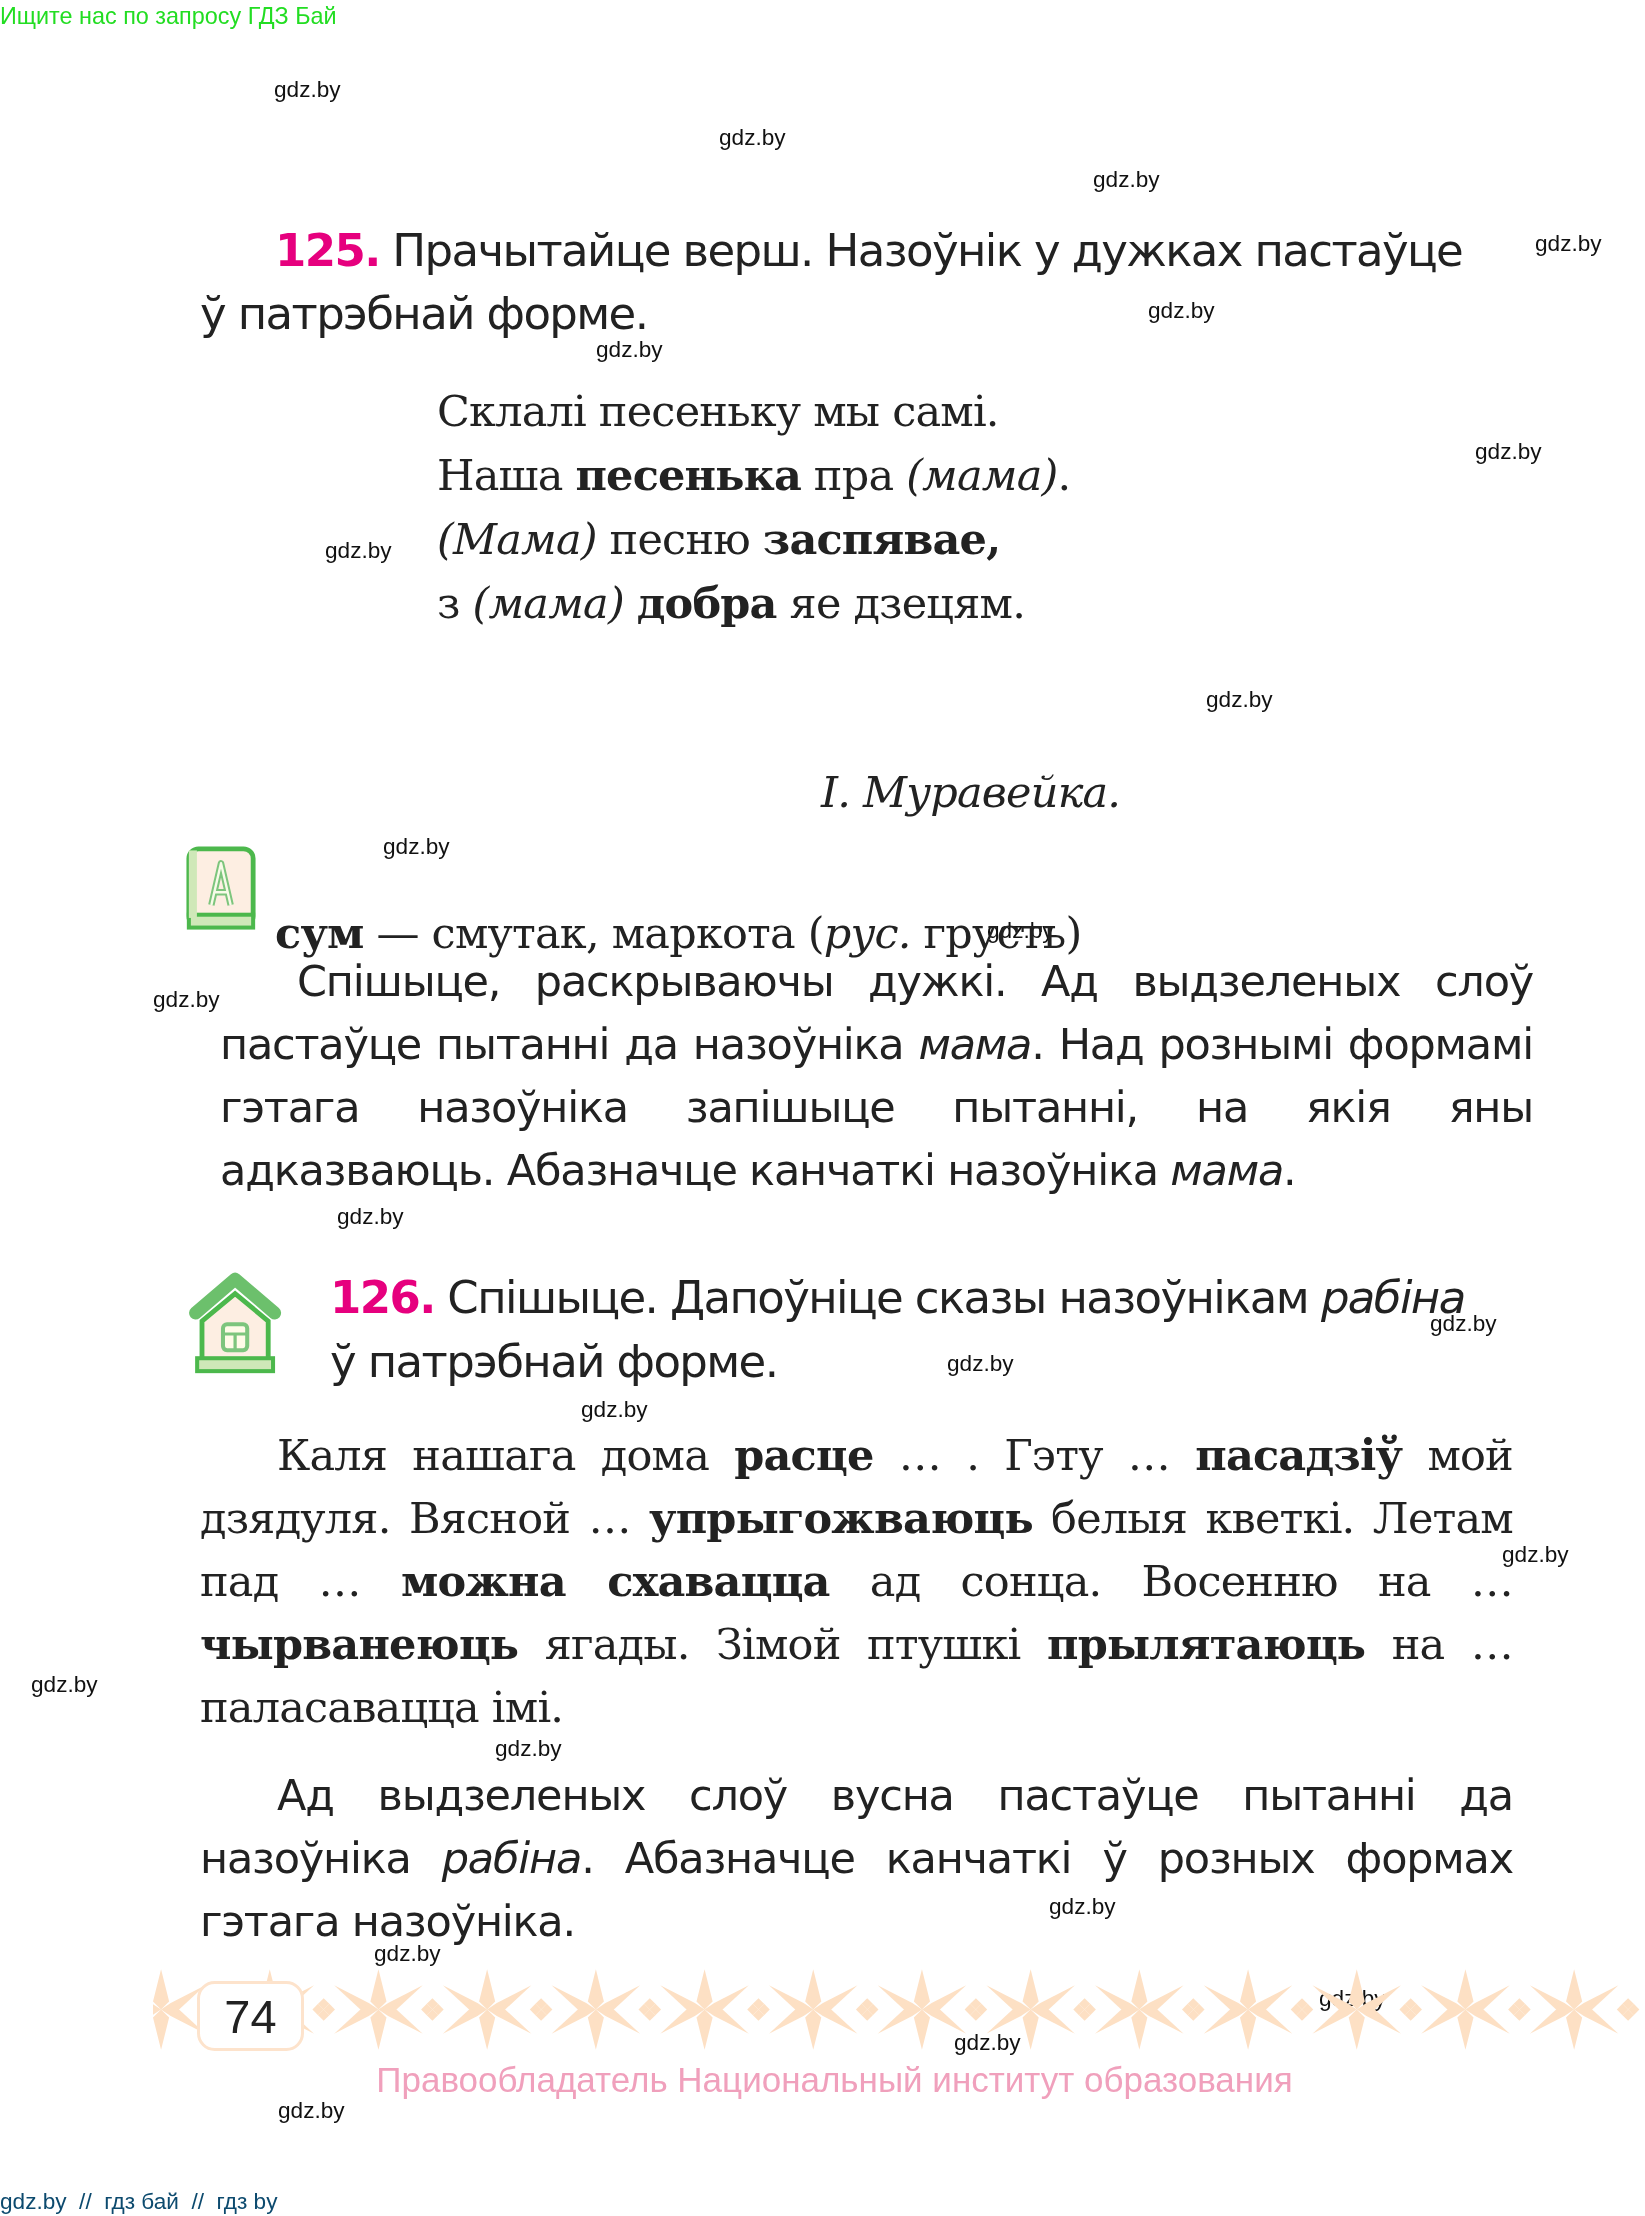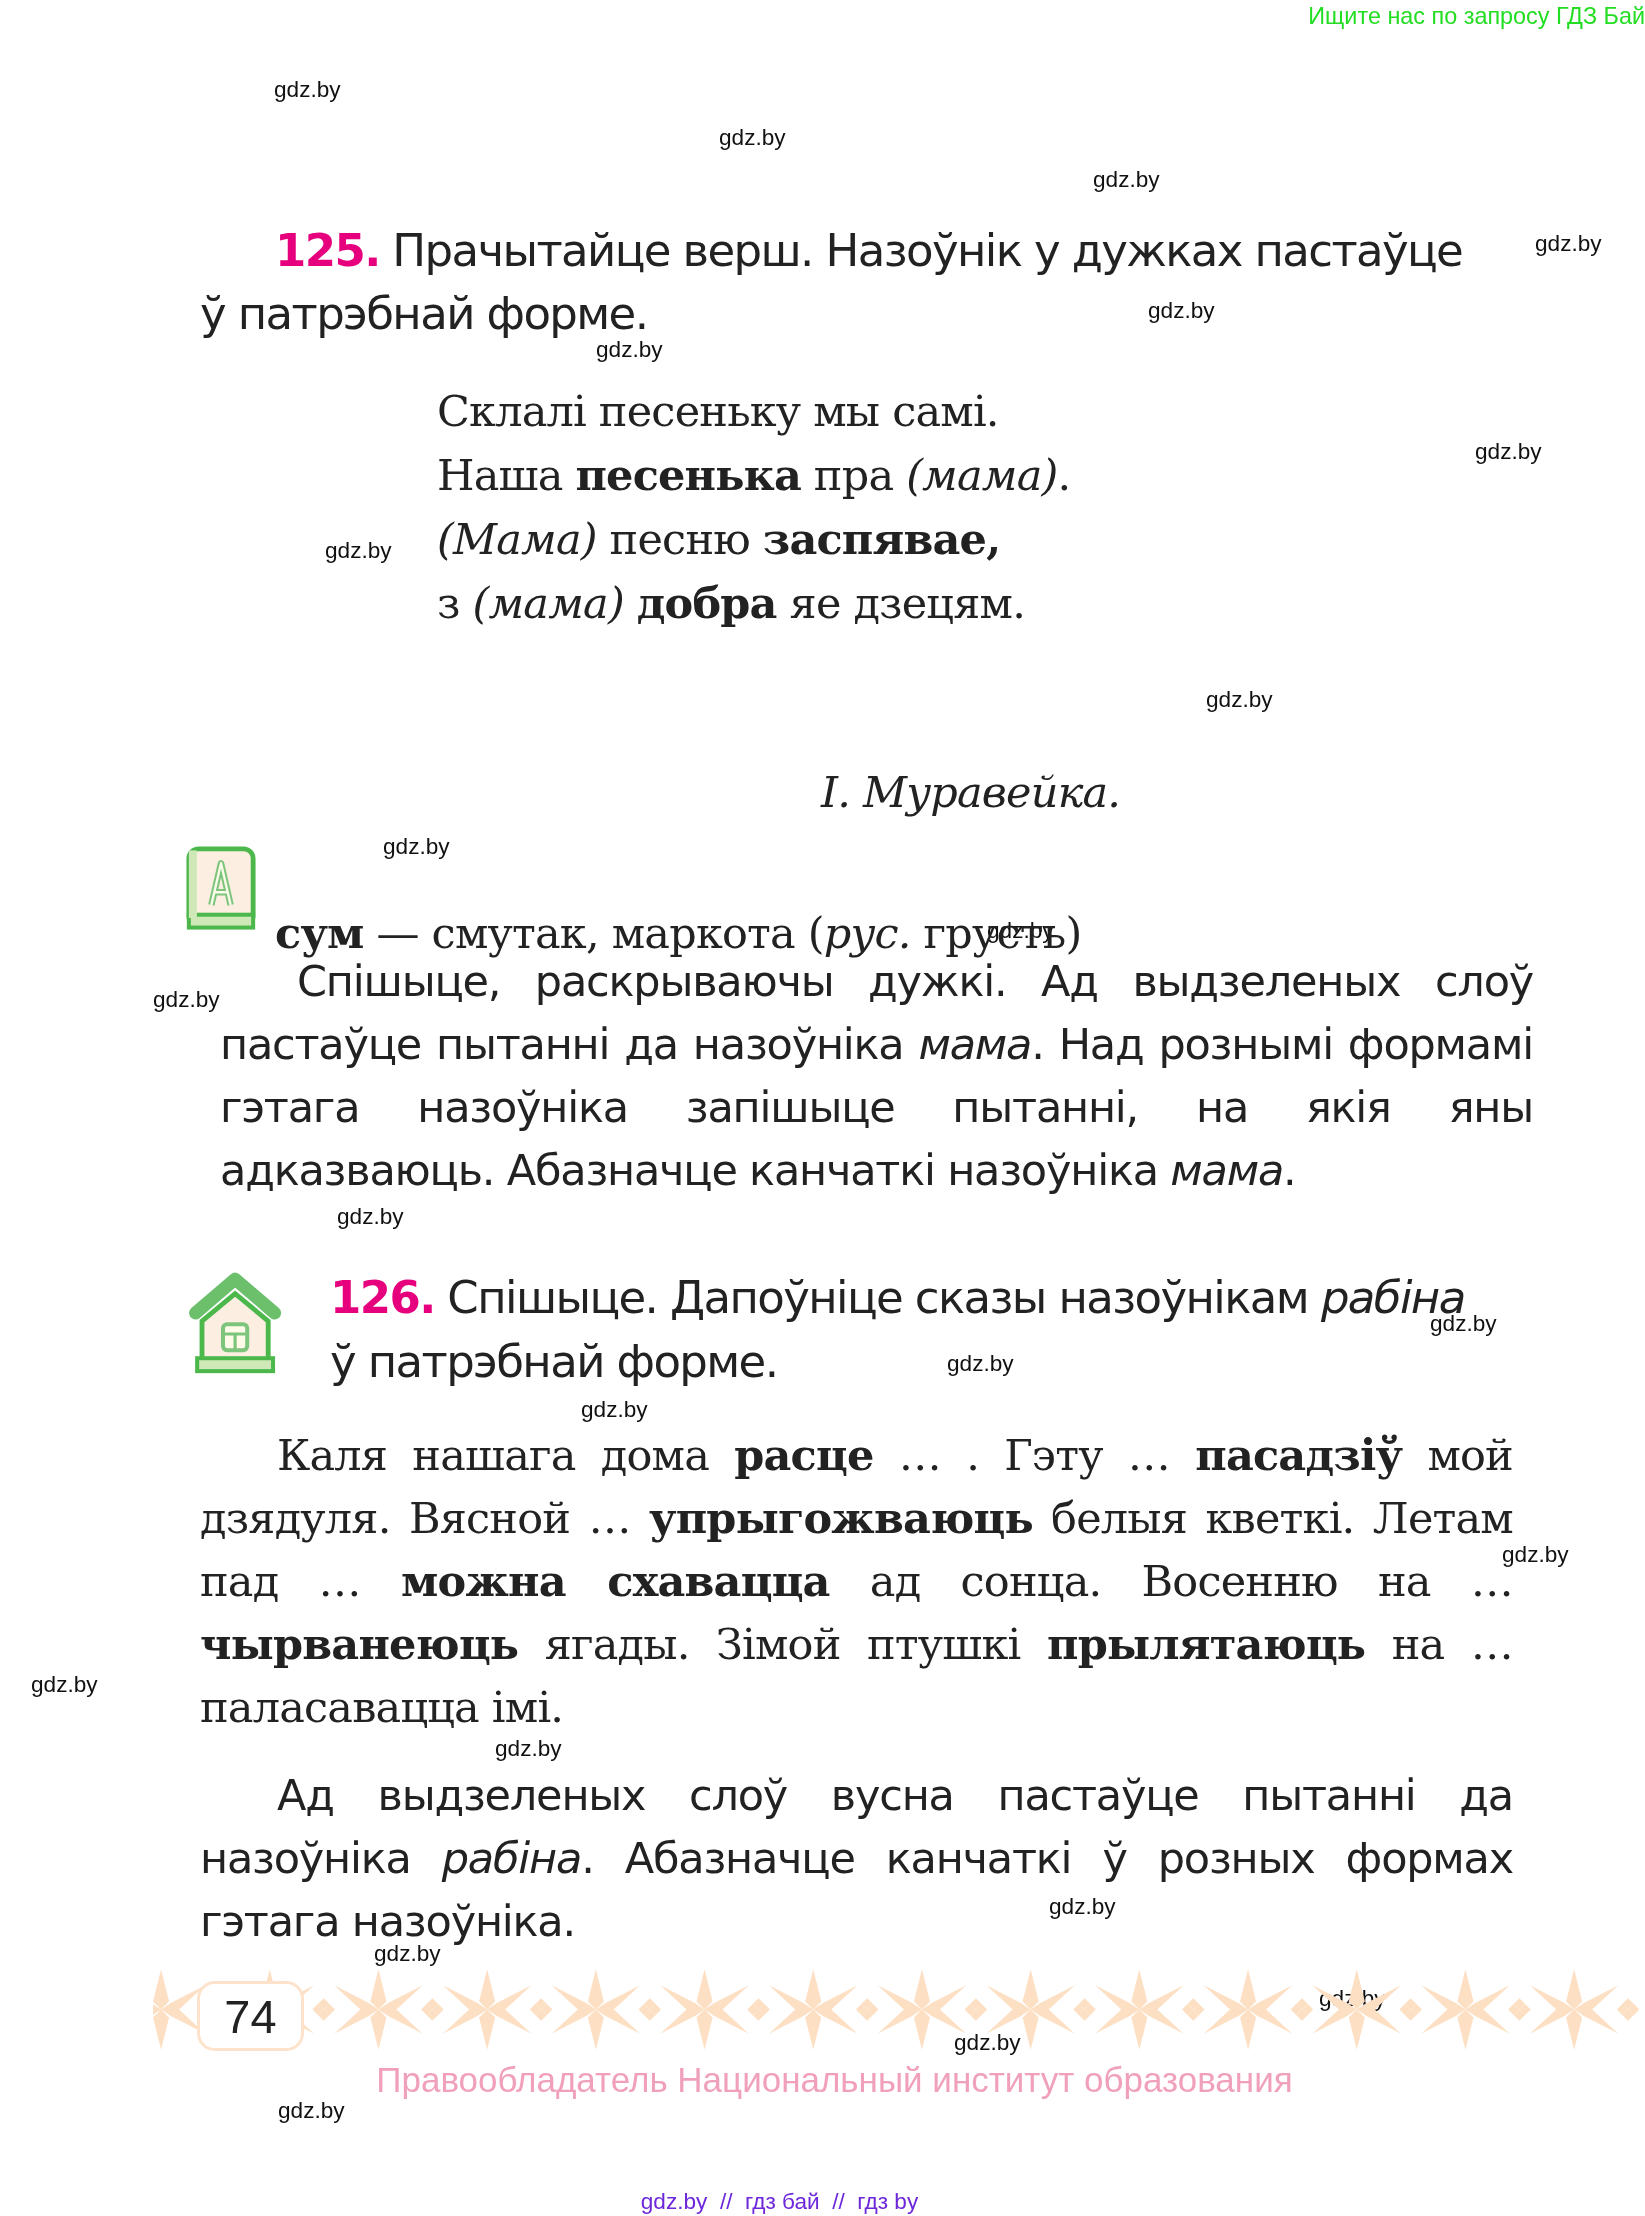--- a/index.html
+++ b/index.html
@@ -1,32 +1,32 @@
 <!DOCTYPE html>
 <html style="font-size:13px"><head>
 <meta charset="utf-8">
 <style>
   html, body { margin: 0; padding: 0; background: #ffffff; }
   body { width: 1645px; height: 2216px; position: relative; overflow: hidden; color: #222; }
   .abs { position: absolute; }
-  .top-banner { top: 3.2px; left: 0; width: 1645px; text-align: right; color: #22dd22; font-family: "Liberation Sans", sans-serif; font-size: 23.4px; }
+  .top-banner { top: 3.2px; left: 0; width: 1645px; text-align: left; color: #22dd22; font-family: "Liberation Sans", sans-serif; font-size: 23.4px; }
   .wm { font-family: "Liberation Sans", sans-serif; font-size: 22.6px; color: #111; white-space: nowrap; }
   .task-num { color: #e6007e; font-weight: bold; }
   .heading { font-family: "DejaVu Sans", sans-serif; font-size: 45px; line-height: 63px; letter-spacing: -1.6px; }
   .poem { font-family: "DejaVu Serif", serif; font-size: 43px; line-height: 64px; letter-spacing: -0.8px; }
   .poem b { font-weight: bold; }
   .poem i { }
   .para { font-family: "DejaVu Sans", sans-serif; font-size: 43px; line-height: 63px; letter-spacing: -1.2px; text-align: justify; }
   .para i { font-style: italic; }
   .serif-para { font-family: "DejaVu Serif", serif; font-size: 43px; line-height: 63px; letter-spacing: -0.8px; text-align: justify; }
   .serif-para b { font-weight: bold; }
   .footer-band { top: 1965px; left: 153px; width: 1492px; height: 89px; }
   .page-num-box { top: 1981px; left: 197px; width: 101px; height: 64px; border: 3.2px solid #fde3cc; border-radius: 17.7px; background: #fff; display: flex; align-items: center; justify-content: center; font-family: "Liberation Sans", sans-serif; font-size: 47px; color: #222; }
   .copyright { top: 2060px; left: 0; width: 1645px; text-align: center; padding-left: 12px; font-family: "Liberation Sans", sans-serif; font-size: 35px; color: #f0a0bc; }
-  .bottom-links { top: 2189px; left: 0; width: 1559px; text-align: center; font-family: "Liberation Sans", sans-serif; font-size: 22.6px; color: #6d28d9; }
+  .bottom-links { top: 2189px; left: 0; width: 1559px; font-family: "Liberation Sans", sans-serif; font-size: 22.6px; color: #0c4a6e; }
 </style>
 </head>
 <body>
 
 <div class="abs top-banner">Ищите нас по запросу ГДЗ Бай</div>
 
 <div class="abs wm" style="top:77px;left:274px;">gdz.by</div>
 <div class="abs wm" style="top:125px;left:719px;">gdz.by</div>
 <div class="abs wm" style="top:167px;left:1093px;">gdz.by</div>
 <div class="abs wm" style="top:231px;left:1535px;">gdz.by</div>

